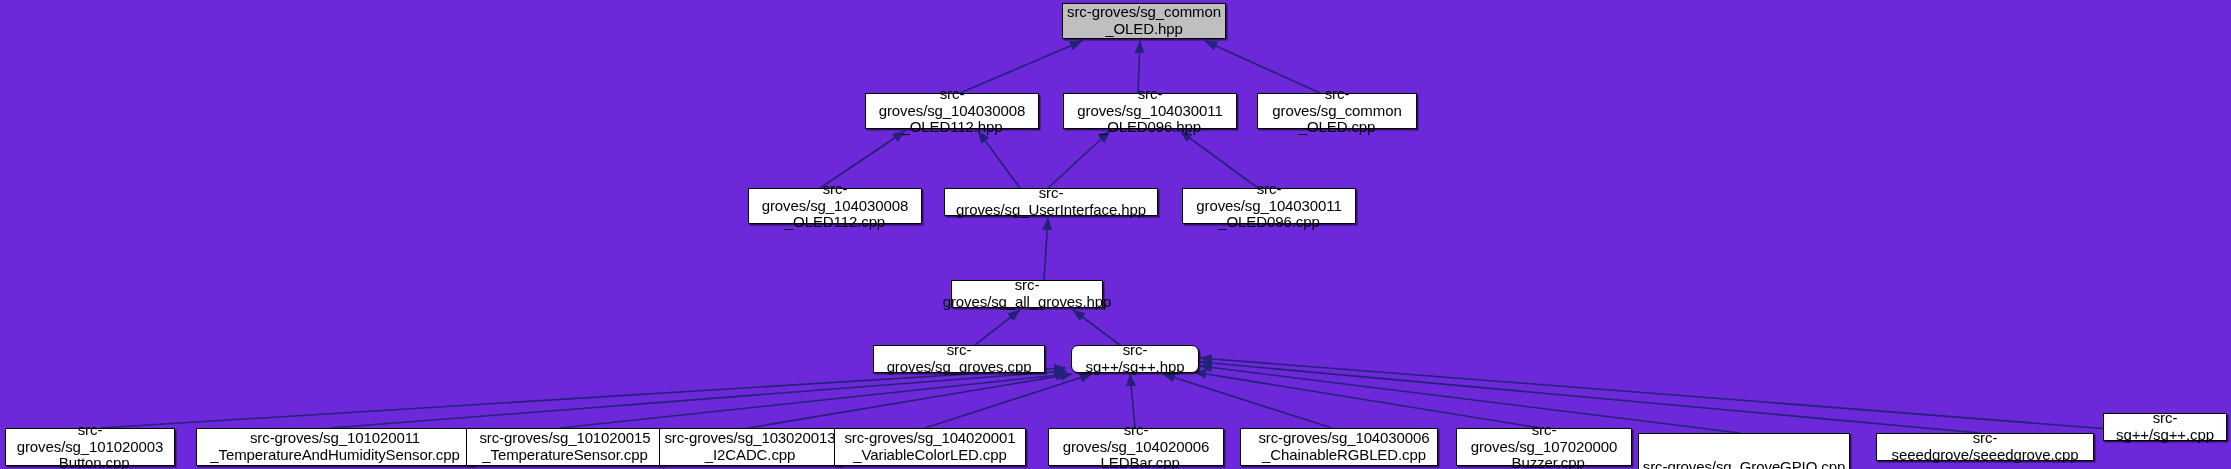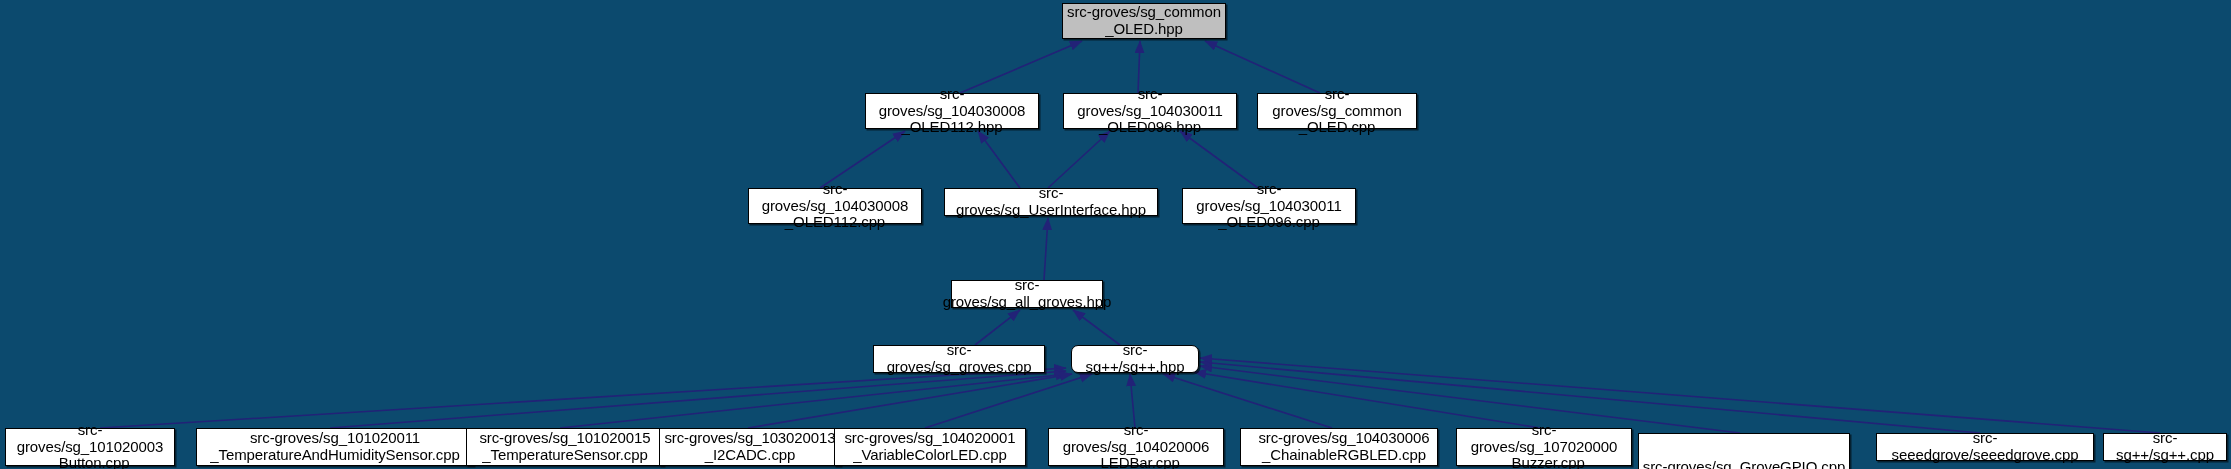--- a/index.html
+++ b/index.html
@@ -4,21 +4,21 @@
 <style>
   html, body {
     margin: 0;
     padding: 0;
     background: #ffffff;
   }
   #graph-root {
     position: relative;
     width: 2231px;
     height: 469px;
-    background: #0c4a6e;
+    background: #6d28d9;
     font-family: "Liberation Sans", sans-serif;
     overflow: hidden;
   }
   #graph-svg {
     position: absolute;
     left: 0;
     top: 0;
     width: 2231px;
     height: 469px;
   }
@@ -110,15 +110,15 @@
       <div class="node-box" style="left: 834px; top: 428px; width: 192px; height: 38px;"><span class="node-label">src-groves/sg_104020001
 _VariableColorLED.cpp</span></div>
       <div class="node-box" style="left: 1048px; top: 428px; width: 176px; height: 38px;"><span class="node-label">src-groves/sg_104020006
 _LEDBar.cpp</span></div>
       <div class="node-box" style="left: 1240px; top: 428px; width: 198px; height: 38px; padding-left: 10px;"><span class="node-label">src-groves/sg_104030006
 _ChainableRGBLED.cpp</span></div>
       <div class="node-box" style="left: 1456px; top: 428px; width: 176px; height: 38px;"><span class="node-label">src-groves/sg_107020000
 _Buzzer.cpp</span></div>
       <div class="node-box" style="left: 1638px; top: 433px; width: 212px; height: 44px; align-items: flex-end;"><span class="node-label">src-groves/sg_GroveGPIO.cpp</span></div>
       <div class="node-box" style="left: 1876px; top: 433px; width: 218px; height: 28px;"><span class="node-label">src-seeedgrove/seeedgrove.cpp</span></div>
-      <div class="node-box" style="left: 2103px; top: 433px; width: 124px; height: 28px;"><span class="node-label">src-sg++/sg++.cpp</span></div>
+      <div class="node-box" style="left: 2103px; top: 413px; width: 124px; height: 28px;"><span class="node-label">src-sg++/sg++.cpp</span></div>
     </div>
 </div>
 
 </body></html>

